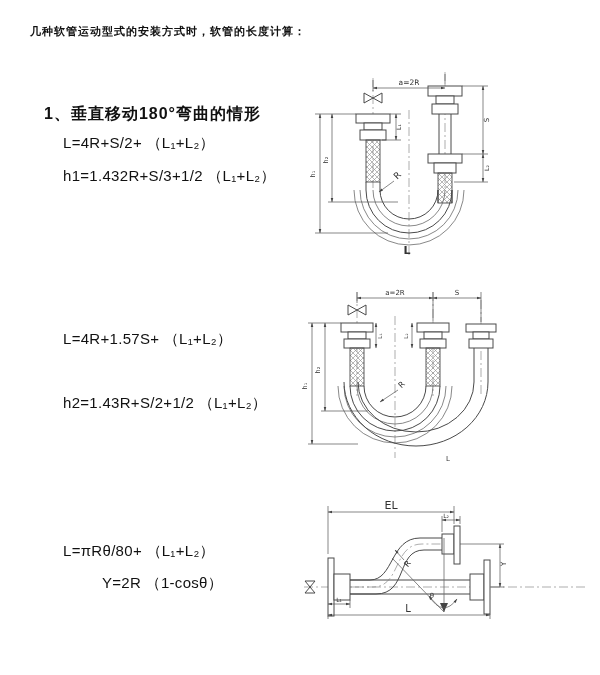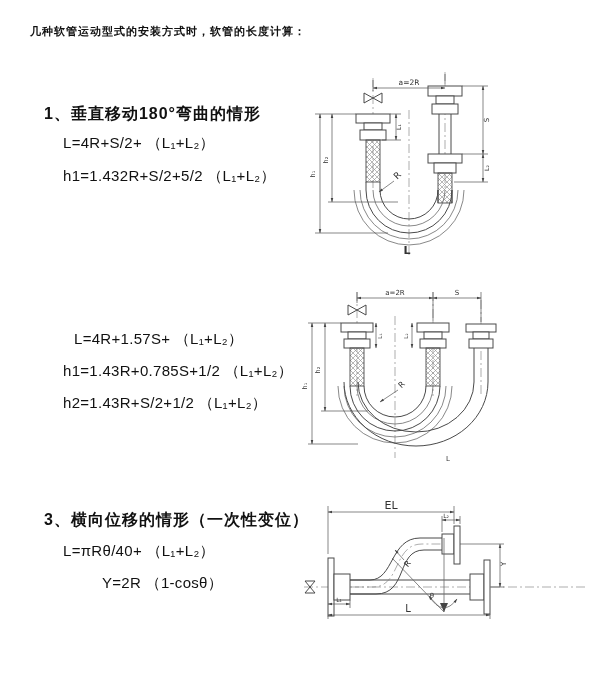--- a/index.html
+++ b/index.html
@@ -34,21 +34,21 @@
       <pattern id="braidpat" width="5" height="5" patternUnits="userSpaceOnUse">
         <path d="M0,5 L5,0 M0,0 L5,5" stroke="#8a8a8a" stroke-width="0.6"></path>
       </pattern>
     </defs>
   </svg>
 
   <div class="title">几种软管运动型式的安装方式时，软管的长度计算：</div>
 
   <div class="sec-heading" style="left:44px;top:104px;">1、垂直移动180°弯曲的情形</div>
   <div class="formula" style="left:63px;top:134px;">L=4R+S/2+ （L₁+L₂）</div>
-  <div class="formula" style="left:63px;top:167px;">h1=1.432R+S/2+5/2 （L₁+L₂）</div>
+  <div class="formula" style="left:63px;top:167px;">h1=1.432R+S/3+1/2 （L₁+L₂）</div>
 
   <svg style="left:302px;top:62px;" width="290" height="200" viewBox="0 0 290 200">
     <g>
       <line class="cl" x1="107" y1="48" x2="107" y2="196"></line>
       <line class="cl" x1="71" y1="16" x2="71" y2="126"></line>
       <line class="cl" x1="143" y1="10" x2="143" y2="126"></line>
     </g>
     <path class="draw" d="M62,31 L62,41 L71,36 Z M80,31 L80,41 L71,36 Z"></path>
     <g>
       <rect class="fit" x="54" y="52" width="34" height="9"></rect>
@@ -102,22 +102,21 @@
       <line class="dim" x1="94" y1="52" x2="94" y2="78" marker-start="url(#arr)" marker-end="url(#arr)"></line>
       <text x="99" y="65" font-size="6" text-anchor="middle" transform="rotate(-90 99,65)" class="dimtxt">L₁</text>
 
       <line class="dim" x1="92" y1="119" x2="77" y2="130" marker-end="url(#arr)"></line>
       <text x="96" y="116" font-size="9" text-anchor="middle" transform="rotate(-45 96,114)" class="dimtxt">R</text>
 
       <text x="105" y="192" font-size="11" font-weight="bold" text-anchor="middle" class="dimtxt">L</text>
     </g>
   </svg>
 
-  <div class="formula" style="left:74px;top:330px;">L=4R+1.57S+ （L₁+L₂）</div>
-  <div class="formula" style="left:63px;top:362px;">h1=1.43R+0.785S+1/2 （L₁+L₂）</div>
+  <div class="formula" style="left:63px;top:330px;">L=4R+1.57S+ （L₁+L₂）</div>
   <div class="formula" style="left:63px;top:394px;">h2=1.43R+S/2+1/2 （L₁+L₂）</div>
 
   <svg style="left:298px;top:278px;" width="300" height="200" viewBox="0 0 300 200">
     <g>
       <line class="cl" x1="97" y1="38" x2="97" y2="180"></line>
       <line class="cl" x1="59" y1="14" x2="59" y2="118"></line>
       <line class="cl" x1="135" y1="14" x2="135" y2="118"></line>
       <line class="cl" x1="183" y1="22" x2="183" y2="118"></line>
     </g>
     <path class="draw" d="M50,27 L50,37 L59,32 Z M68,27 L68,37 L59,32 Z"></path>
@@ -172,22 +171,21 @@
       <line class="dim" x1="114" y1="45" x2="114" y2="70" marker-start="url(#arr)" marker-end="url(#arr)"></line>
       <text x="110" y="58" font-size="5.5" text-anchor="middle" transform="rotate(-90 110,58)" class="dimtxt">L₂</text>
 
       <line class="dim" x1="100" y1="112" x2="82" y2="124" marker-end="url(#arr)"></line>
       <text x="104" y="109" font-size="8" text-anchor="middle" transform="rotate(-45 104,107)" class="dimtxt">R</text>
 
       <text x="150" y="183" font-size="7" text-anchor="middle" class="dimtxt">L</text>
     </g>
   </svg>
 
-  <div class="sec-heading" style="left:44px;top:510px;">3、横向位移的情形（一次性变位）</div>
-  <div class="formula" style="left:63px;top:542px;">L=πRθ/40+ （L₁+L₂）</div>
+  <div class="formula" style="left:63px;top:542px;">L=πRθ/80+ （L₁+L₂）</div>
   <div class="formula" style="left:63px;top:574px;margin-left:39px;">Y=2R （1-cosθ）</div>
 
   <svg style="left:296px;top:498px;" width="300" height="170" viewBox="0 0 300 170">
     <line class="cl" x1="8" y1="89" x2="292" y2="89"></line>
     <path class="draw" d="M9,83 L19,83 L14,89 Z M9,95 L19,95 L14,89 Z"></path>
     <g>
       <rect class="fit" x="32" y="60" width="6" height="58"></rect>
       <rect class="fit" x="38" y="76" width="16" height="26"></rect>
     </g>
     <g>

